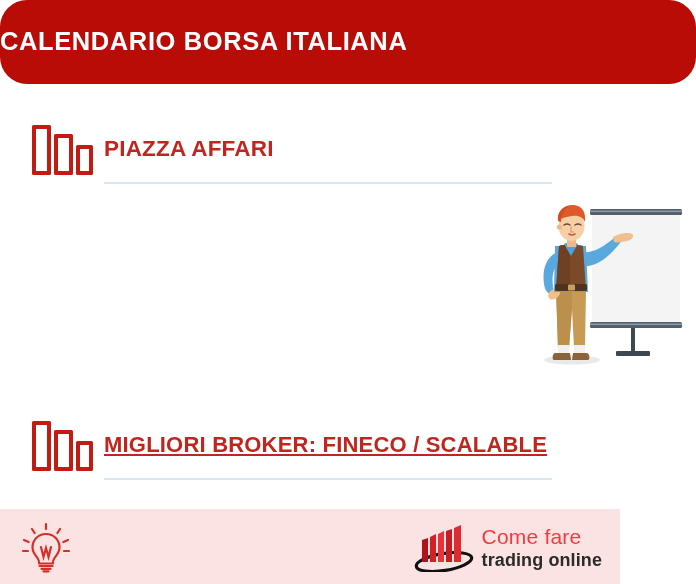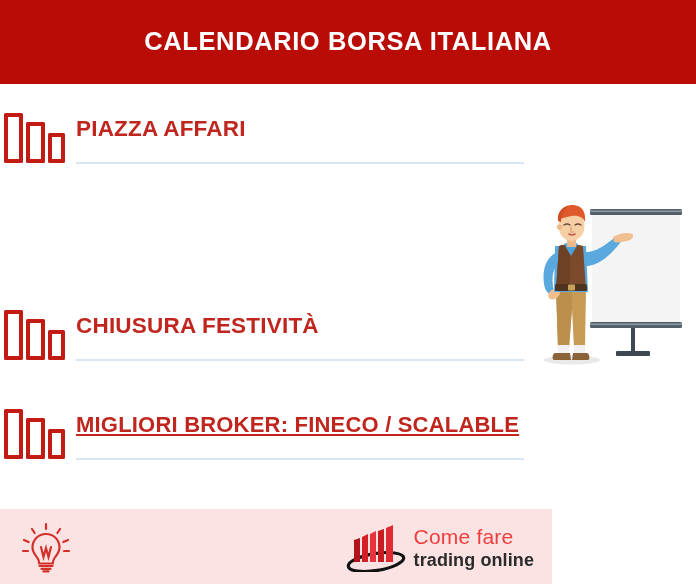--- a/index.html
+++ b/index.html
@@ -24,21 +24,21 @@
   
   .header-band {
     position: absolute;
     left: 0;
     top: 0;
     width: 696px;
     height: 84px;
     background: #ba0c06;
     display: flex;
     align-items: center;
-    justify-content: center;
+    border-radius: 27px;
   }
   .header-title {
     color: #ffffff;
     font-size: 25.5px;
     font-weight: bold;
     letter-spacing: 0.6px;
     text-align: center;
     line-height: 1;
     font-family: "Liberation Sans", sans-serif;
   }
@@ -46,25 +46,25 @@
   
   .list-area {
     position: absolute;
     left: 0;
     top: 84px;
     width: 696px;
     height: 425px;
   }
   .row {
     position: absolute;
-    left: 4px;
+    left: 32px;
     width: 520px;
     height: 74px;
     display: flex;
-    align-items: flex-start;
+    align-items: center;
   }
   .row-1 { top: 28px; }
   .row-2 { top: 126px; }
   .row-3 { top: 225px; }
   .row-4 { top: 324px; }
 
   .bars-icon {
     position: relative;
     width: 62px;
     height: 50px;
@@ -116,21 +116,21 @@
     width: 164px;
     height: 172px;
   }
   .illus-svg { display: block; }
 
   
   .footer-band {
     position: absolute;
     left: 0;
     top: 509px;
-    width: 552px;
+    width: 620px;
     height: 75px;
     background: #fce3e3;
   }
   .bulb-icon {
     position: absolute;
     left: 18px;
     top: 12px;
     width: 56px;
     height: 54px;
   }
@@ -187,31 +187,20 @@
         <span class="bar bar-b"></span>
         <span class="bar bar-c"></span>
       </div>
       <div class="row-body">
         <div class="row-label">PIAZZA AFFARI</div>
         <div class="row-divider"></div>
       </div>
     </div>
 
 
-    <div class="row row-3">
-      <div class="bars-icon">
-        <span class="bar bar-a"></span>
-        <span class="bar bar-b"></span>
-        <span class="bar bar-c"></span>
-      </div>
-      <div class="row-body">
-        <div class="row-label">CHIUSURA FESTIVITÀ</div>
-        <div class="row-divider"></div>
-      </div>
-    </div>
 
     <div class="row row-4">
       <div class="bars-icon">
         <span class="bar bar-a"></span>
         <span class="bar bar-b"></span>
         <span class="bar bar-c"></span>
       </div>
       <div class="row-body">
         <div class="row-label">MIGLIORI BROKER: FINECO / SCALABLE</div>
         <div class="row-divider"></div>

